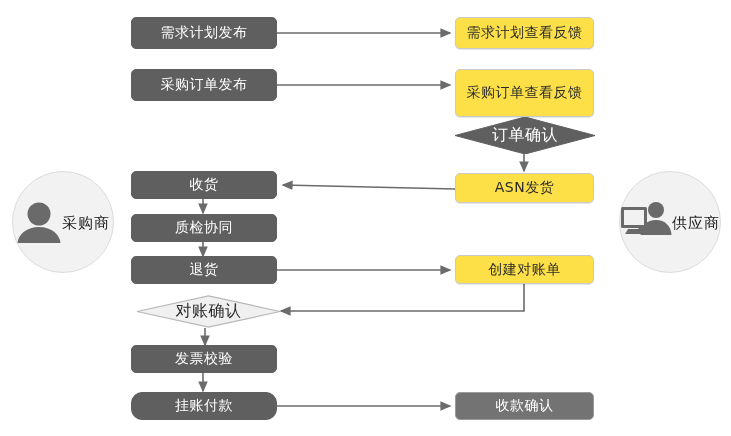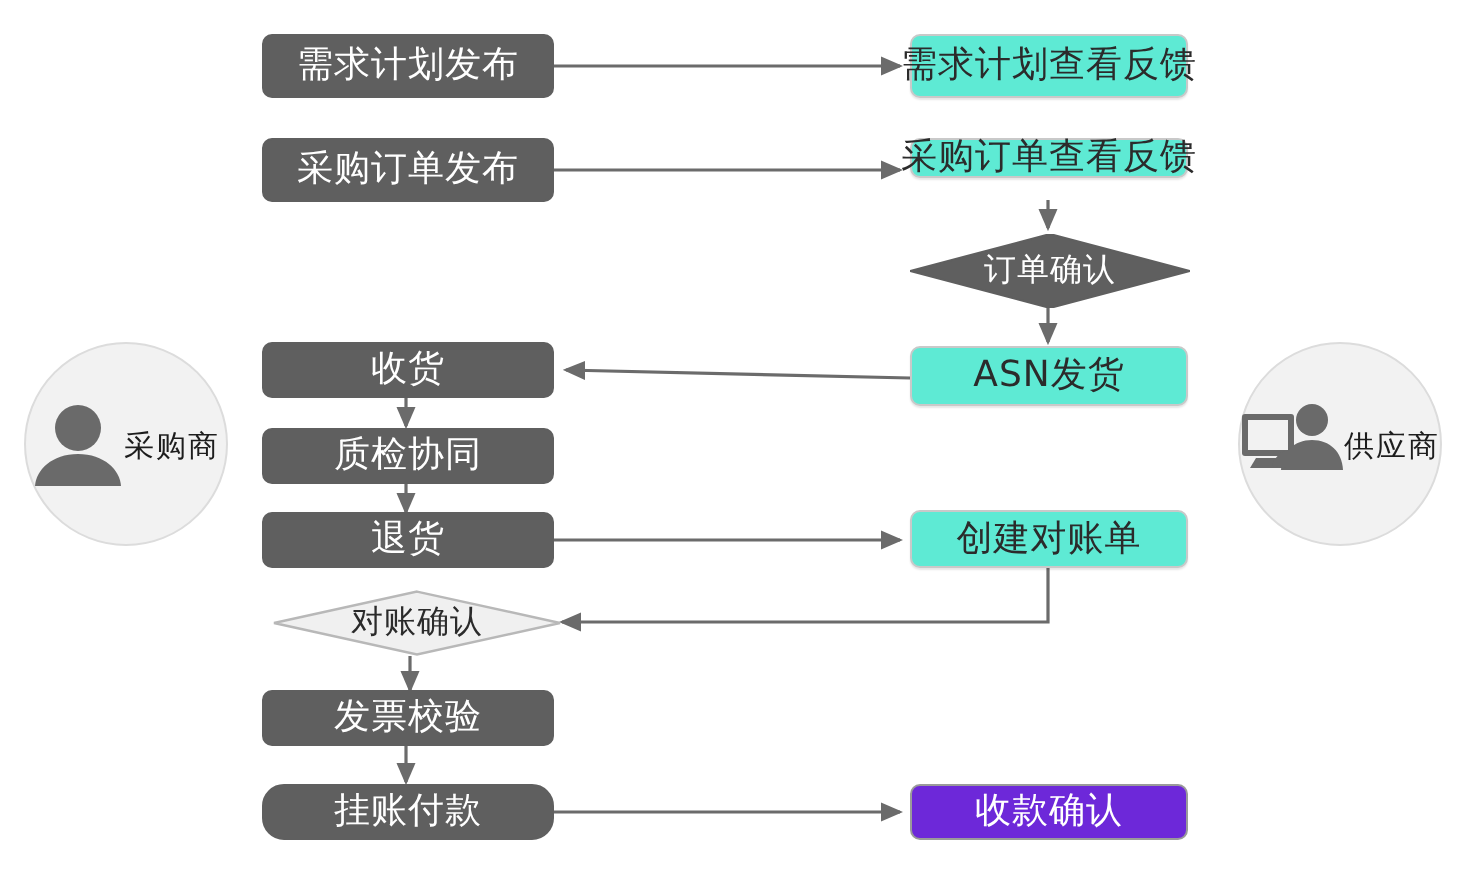--- a/index.html
+++ b/index.html
@@ -25,38 +25,38 @@
     height: 436px;
   }
   
   .node {
     position: absolute;
     box-sizing: border-box;
     display: flex;
     align-items: center;
     justify-content: center;
     text-align: center;
-    font-size: 18px;
+    font-size: 14px;
     line-height: 1.1;
     letter-spacing: 0.5px;
     border-radius: 5px;
     white-space: nowrap;
   }
   .node.dark {
     background: #5f5f5f;
     color: #ffffff;
     border: 1px solid #5f5f5f;
   }
   .node.mid {
-    background: #6d28d9;
+    background: #737373;
     color: #ffffff;
     border: 1px solid #9a9a9a;
   }
   .node.light {
-    background: #5eead4;
+    background: #fde047;
     color: #2b2b2b;
     border: 1px solid #c9c9c9;
     box-shadow: 0 1px 1px rgba(0,0,0,0.10);
   }
   
   .diamond {
     position: absolute;
     display: flex;
     align-items: center;
     justify-content: center;
@@ -135,21 +135,21 @@
       <path d="M277,406 L450,406"></path>
     </g>
   </svg>
 
   <div class="node dark" style="left:131px; top:17px; width:146px; height:32px;">需求计划发布</div>
 
   <div class="node light" style="left:455px; top:17px; width:139px; height:32px;">需求计划查看反馈</div>
 
   <div class="node dark" style="left:131px; top:69px; width:146px; height:32px;">采购订单发布</div>
 
-  <div class="node light" style="left:455px; top:69px; width:139px; height:20px;">采购订单查看反馈</div>
+  <div class="node light" style="left:455px; top:69px; width:139px; height:48px;">采购订单查看反馈</div>
 
   <div class="diamond dark" style="left:455px; top:117px; width:140px; height:37px;">
     <svg width="140" height="37" viewBox="0 0 140 37" xmlns="http://www.w3.org/2000/svg">
       <polygon points="70,0 140,18.5 70,37 0,18.5" fill="#5f5f5f" stroke="#5f5f5f" stroke-width="1"></polygon>
     </svg>
     <span class="dtext">订单确认</span>
   </div>
 
   <div class="node light" style="left:455px; top:173px; width:139px; height:30px;">ASN发货</div>
 

